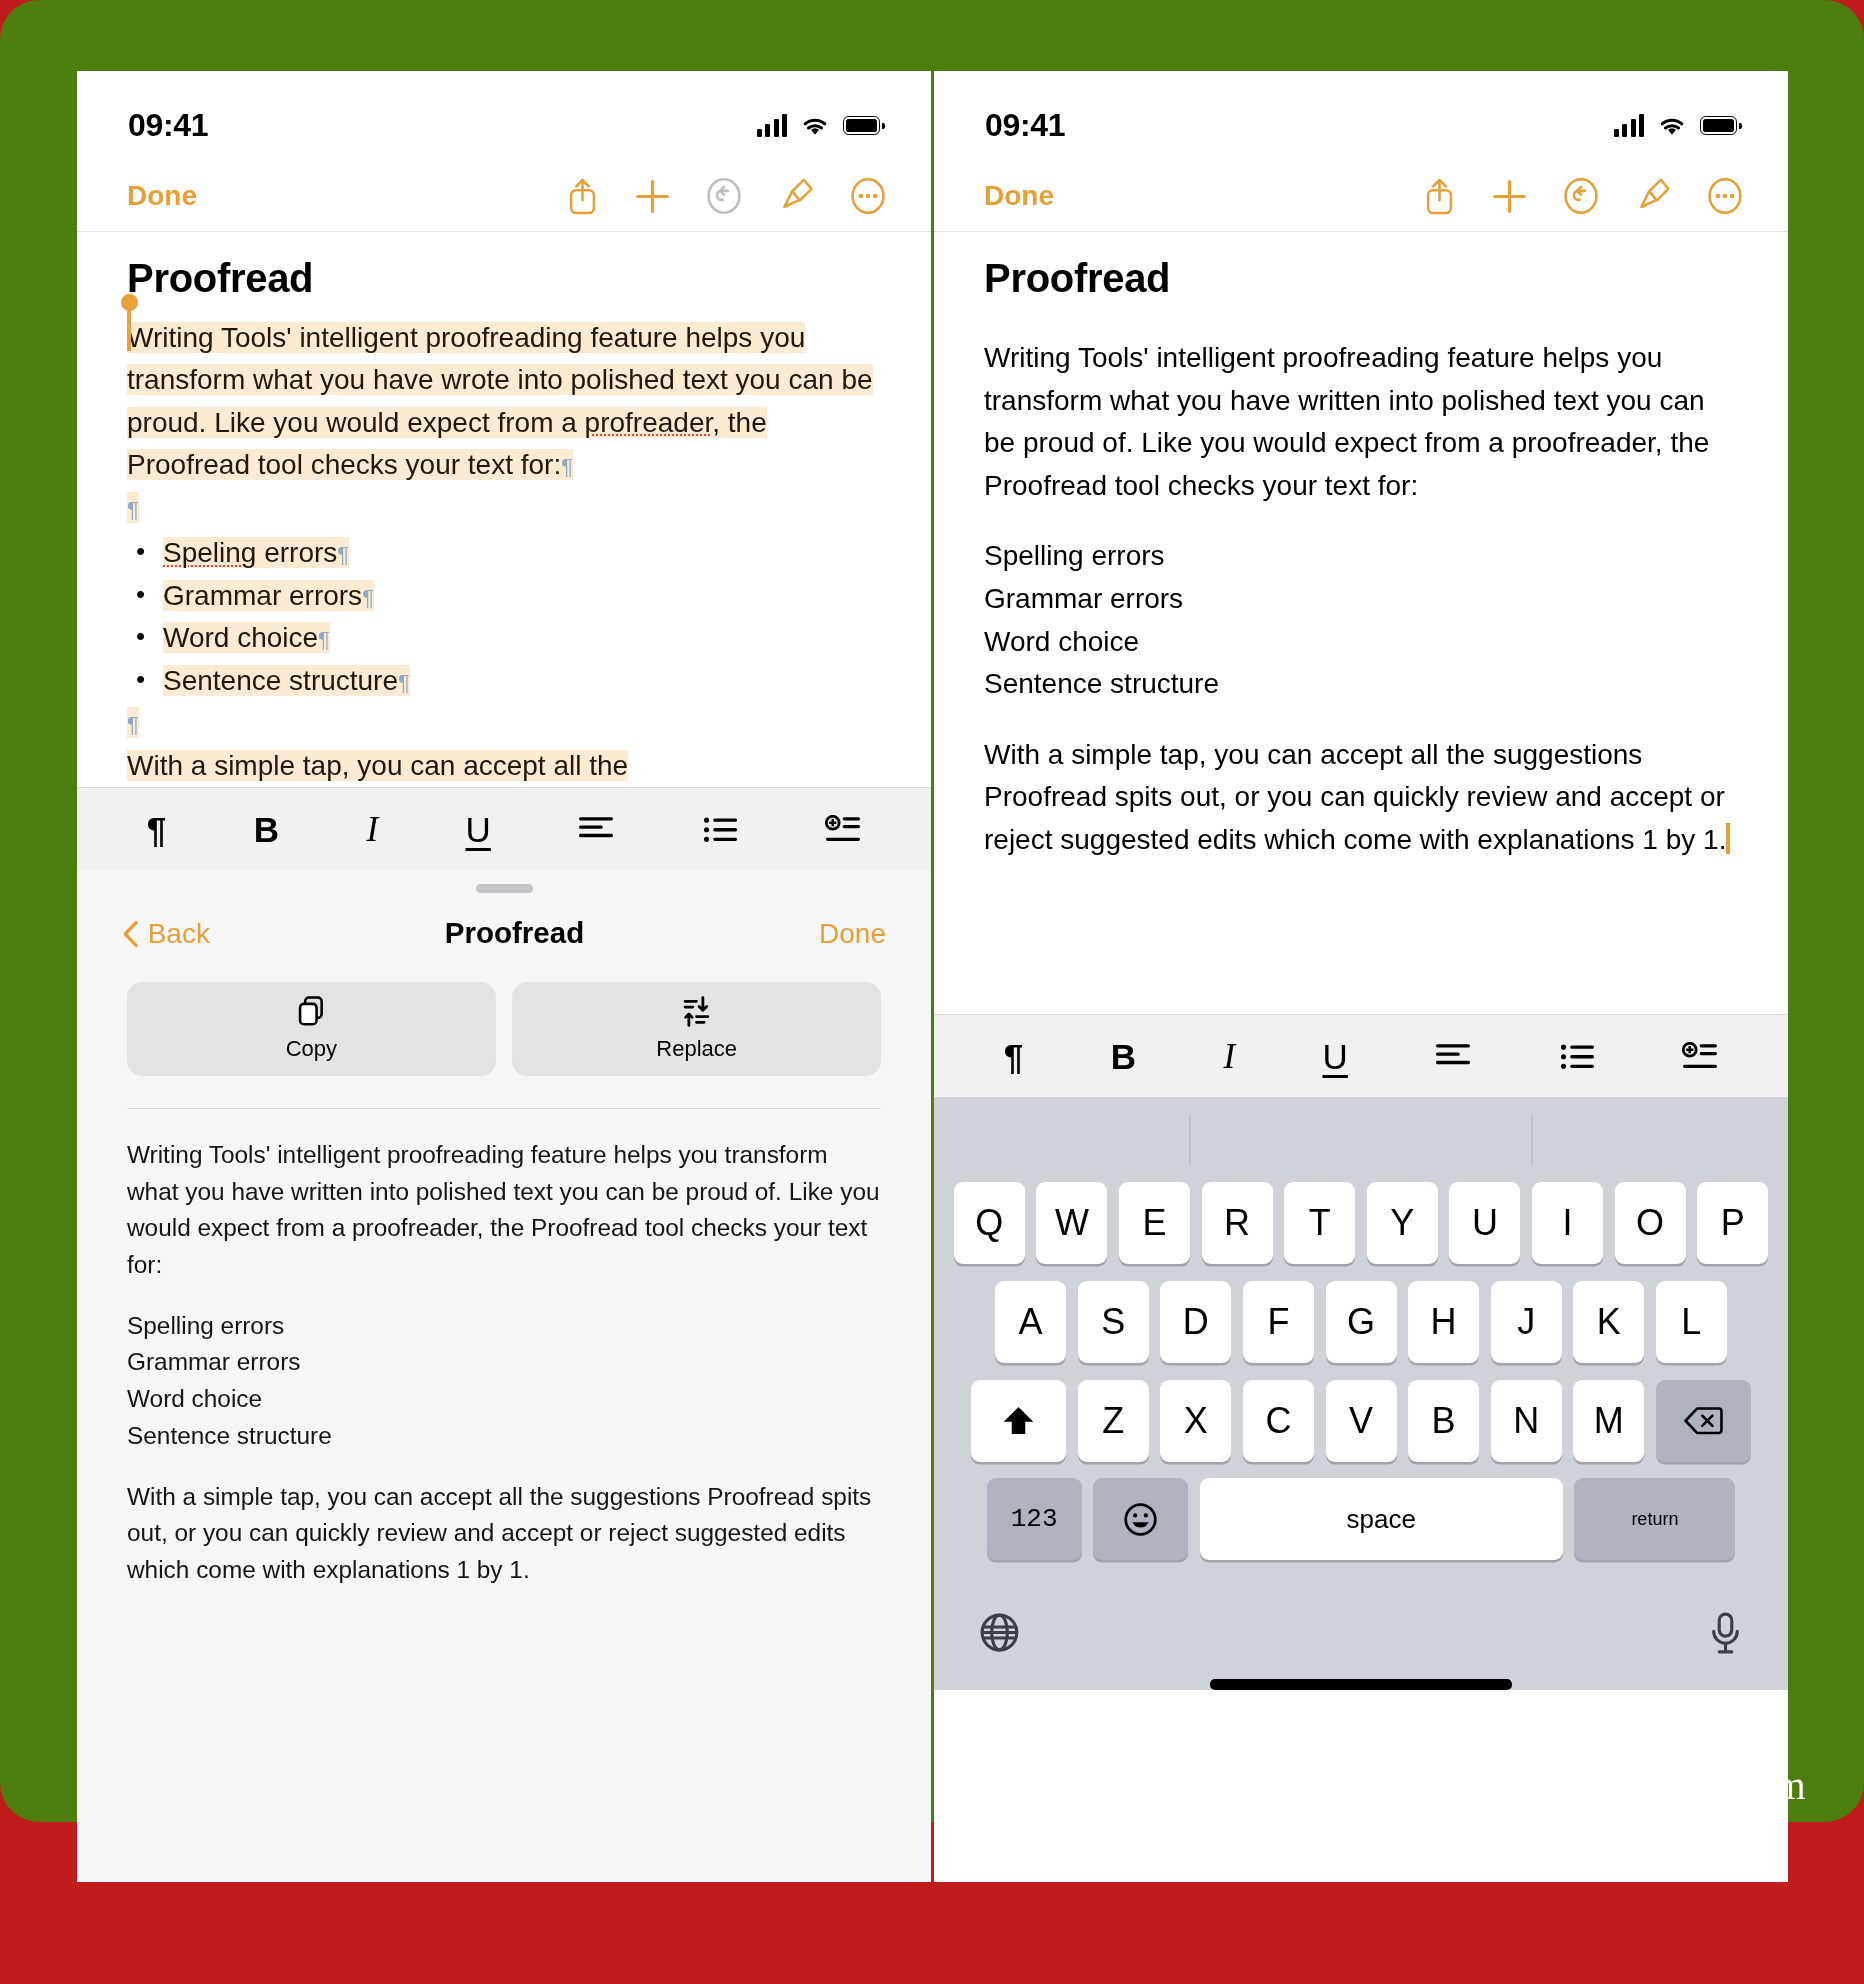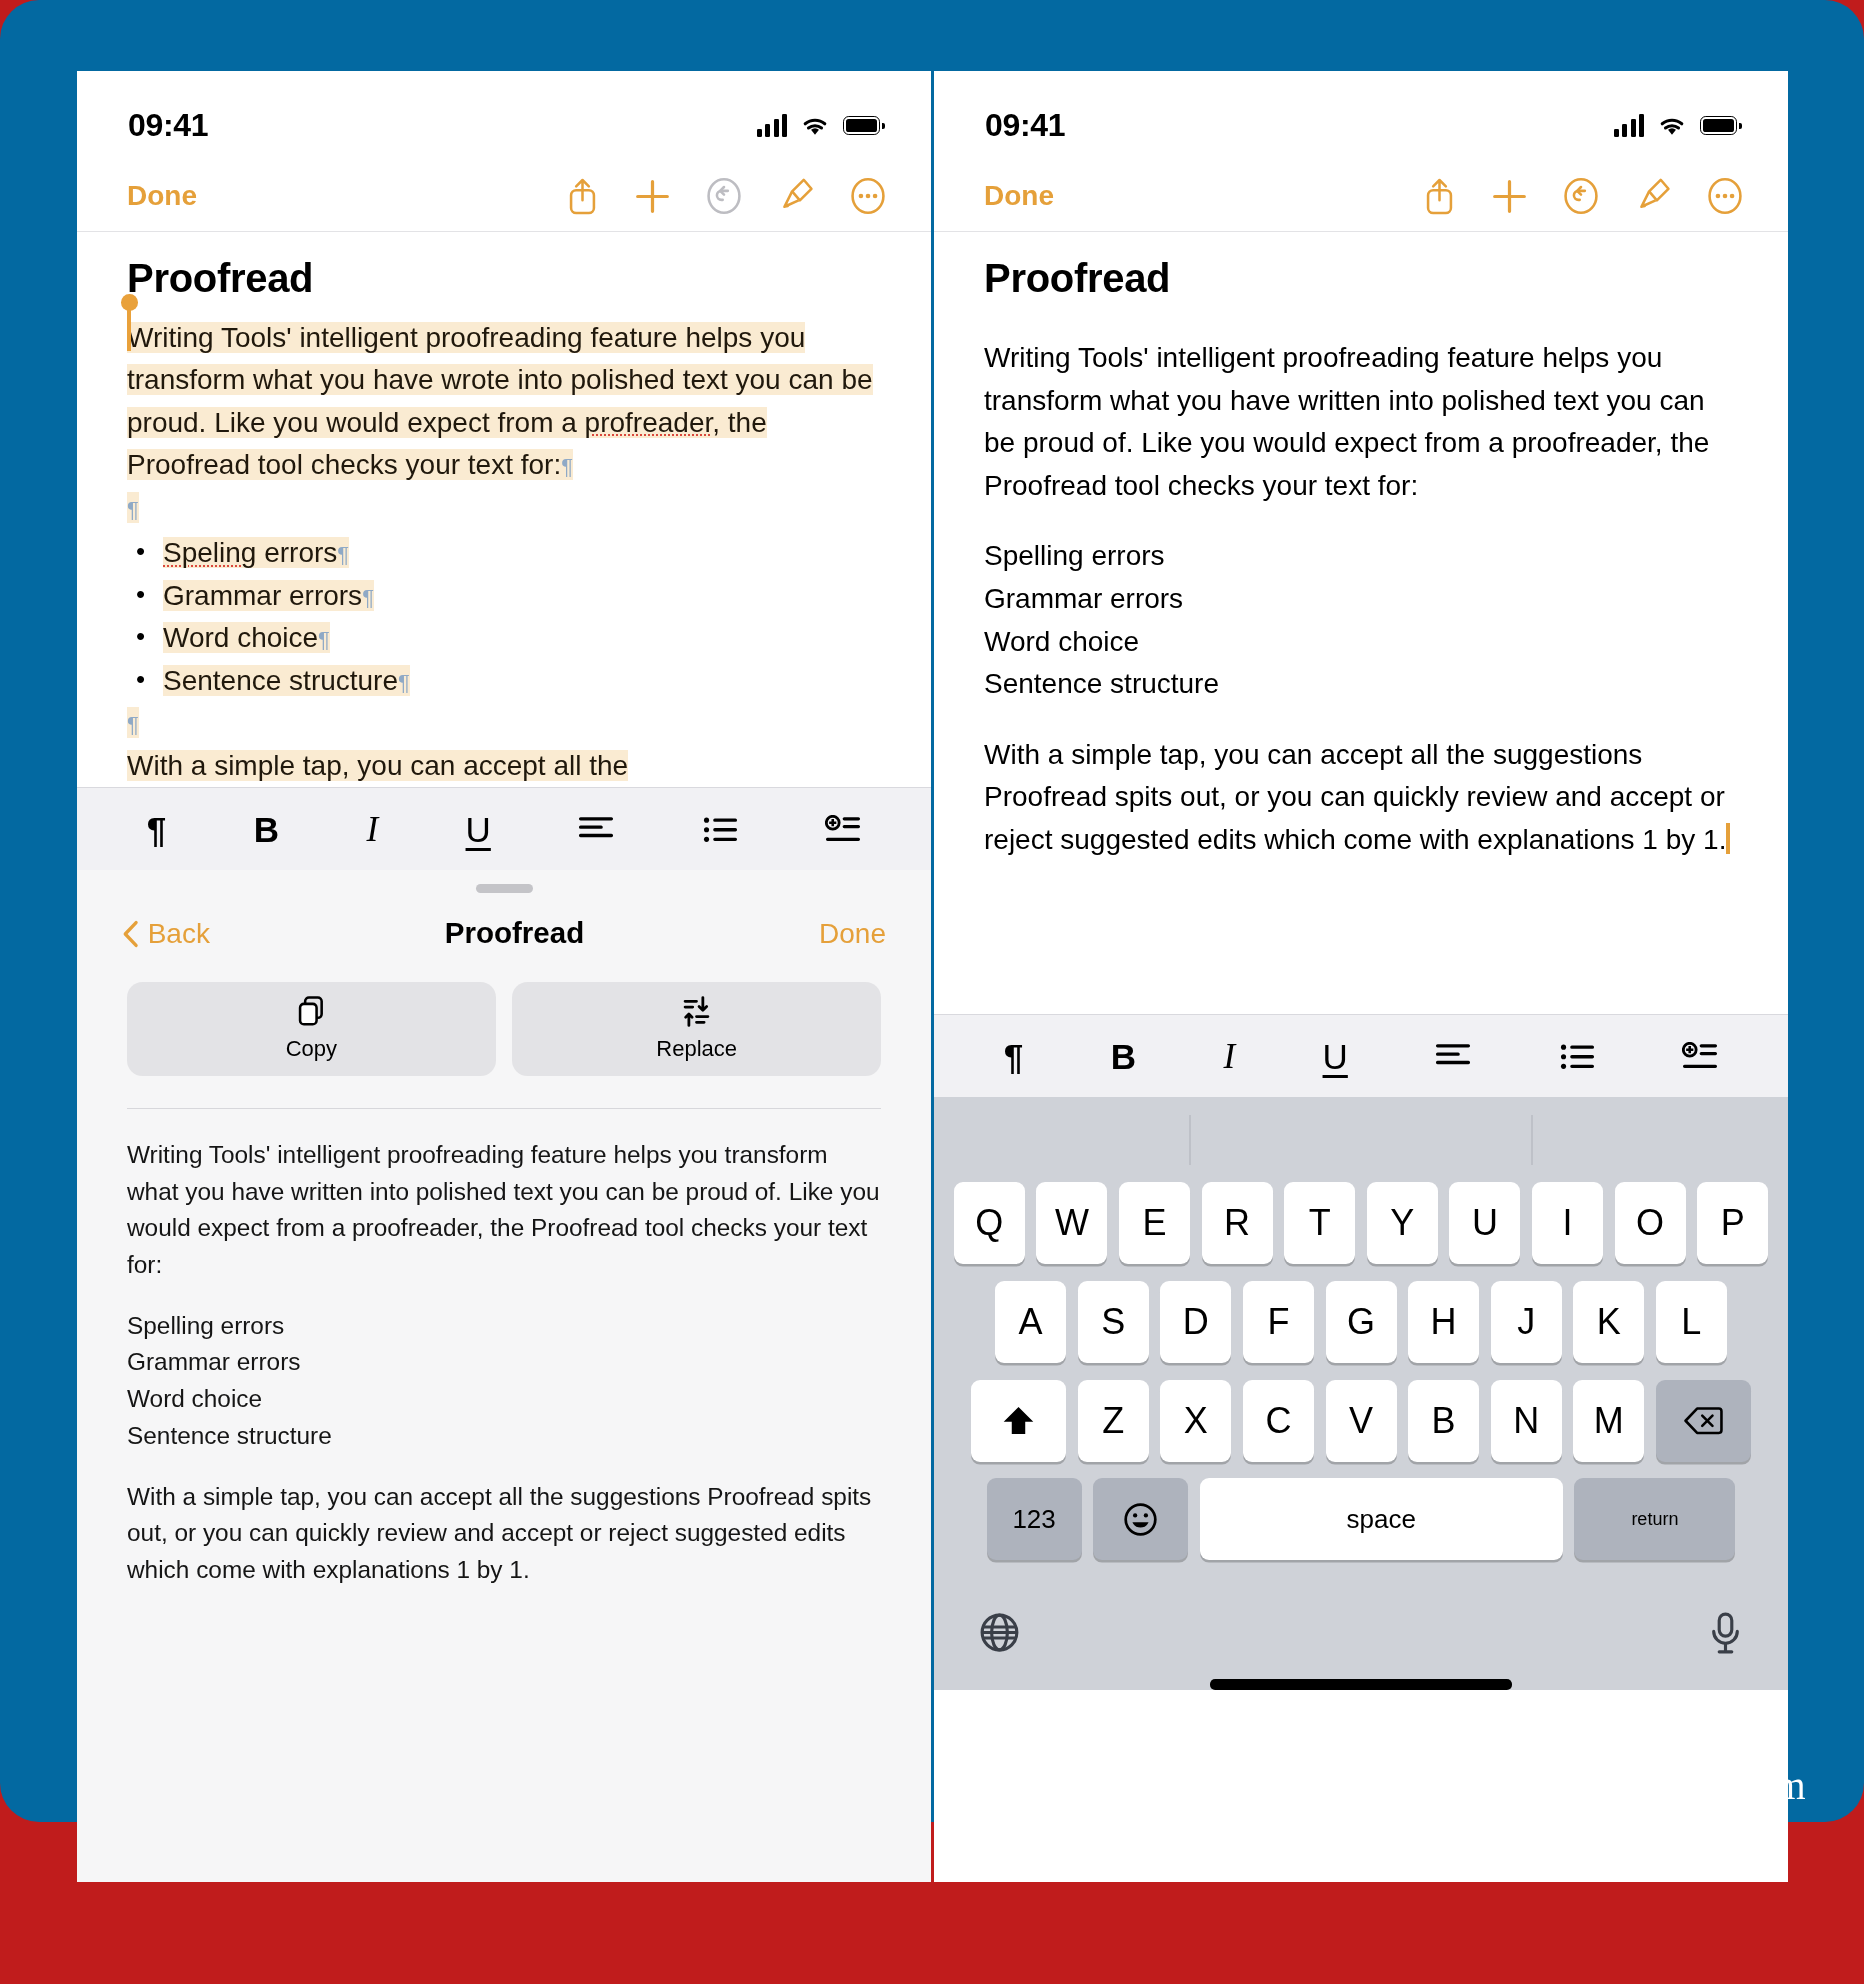--- a/index.html
+++ b/index.html
@@ -5,21 +5,21 @@
   * { box-sizing: border-box; margin: 0; padding: 0; }
   html, body {
     width: 1864px; height: 1985px;
     background: #C01C1C;
     font-family: "Liberation Sans", sans-serif;
     overflow: hidden;
   }
   .stage {
     position: relative;
     width: 1864px; height: 1822px;
-    background: #0369a1;
+    background: #4d7c0f;
     border-radius: 39px;
   }
 
   
   .phone {
     position: absolute;
     top: 71px;
     width: 854px;
     height: 1811px;
     background: #ffffff;
@@ -235,21 +235,21 @@
     width: 71px; height: 82px;
     background: #FFFFFF;
     border-radius: 9px;
     box-shadow: 0 2.6px 0 rgba(0,0,0,0.22);
     display: flex; align-items: center; justify-content: center;
     font-size: 36px; color: #000;
   }
   .key.wide { width: 95px; }
   .key.grey { background: #AEB3BD; }
   .key.space { width: 363px; font-size: 26px; }
-  .key.num { width: 95px; font-size: 26px; }
+  .key.num { width: 95px; font-size: 26px; font-family: Liberation Mono, monospace; }
   .key.ret { width: 161px; font-size: 18px; }
   .kb-bottom {
     display: flex;
     align-items: center;
     justify-content: space-between;
     padding: 15.4px 45px 0 45px;
     height: 96px;
   }
   .kb-home {
     width: 302px; height: 10.3px;

